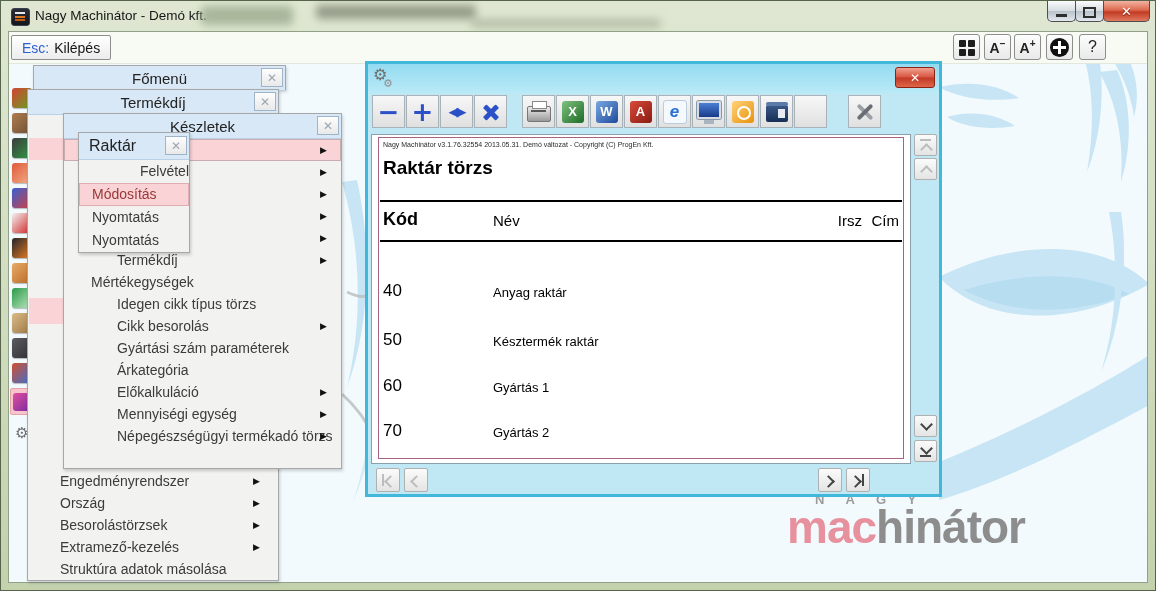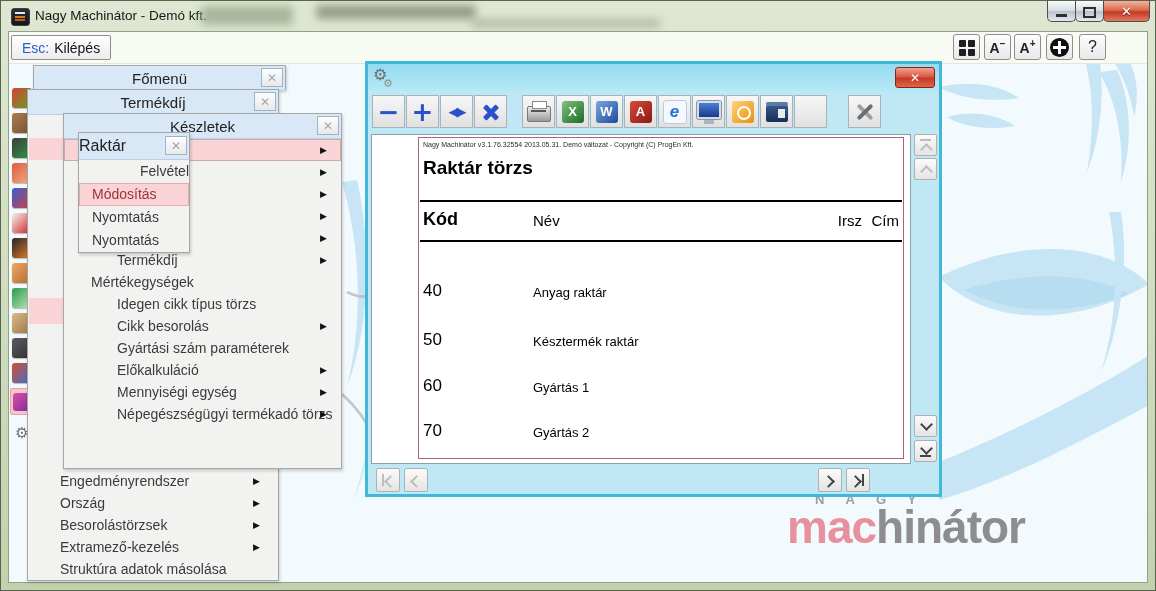--- a/index.html
+++ b/index.html
@@ -106,21 +106,21 @@
   .icon-outlook:after{content:"";position:absolute;left:5px;top:5px;width:10px;height:10px;border:2px solid #fff;border-radius:50%;}
   .icon-archive{width:22px;height:17px;background:linear-gradient(#3a5a8a,#172f55);border-radius:2px;position:relative;margin-top:3px;}
   .icon-archive:before{content:"";position:absolute;left:0;top:-3px;width:22px;height:4px;background:#5a7aa8;border-radius:2px;}
   .icon-archive:after{content:"";position:absolute;right:3px;top:4px;width:7px;height:9px;background:#e8ecf2;}
   .icon-tools{width:22px;height:22px;position:relative;}
   .icon-tools:before,.icon-tools:after{content:"";position:absolute;left:1px;top:9px;width:20px;height:4px;border-radius:2px;}
   .icon-tools:before{background:#9aa0a6;transform:rotate(45deg);}
   .icon-tools:after{background:#686e74;transform:rotate(-45deg);}
   
   .pcontent{position:absolute;left:3px;top:70px;width:540px;height:330px;background:#fff;border:1px solid #8aa0ac;box-sizing:border-box;}
-  .ppage{position:absolute;left:6px;right:6px;top:2px;bottom:4px;border:1px solid #a8647e;background:#fff;margin-left:40px;}
+  .ppage{position:absolute;left:6px;right:6px;top:2px;bottom:4px;border:1px solid #a8647e;background:#fff;}
   .ppage > *{position:absolute;}
   .rep-copy{left:4px;top:3px;font-size:7px;color:#2a2a2a;white-space:nowrap;}
   .rep-title{left:4px;top:19px;font-size:19px;font-weight:bold;color:#000;}
   .rep-hr{left:1px;right:1px;height:2px;background:#000;}
   .rep-h{color:#000;}
   .rep-kod{left:4px;font-size:18px;}
   .rep-nev{left:114px;font-size:15px;}
   .rep-irsz{right:41px;font-size:15px;}
   .rep-cim{right:4px;font-size:15px;}
   .rep-row-kod{left:4px;font-size:17px;color:#000;}
@@ -278,27 +278,28 @@
     <div class="mitem pink" style="padding-left:53px;box-shadow:inset 0 0 0 1px #c7adb0;"><span style="visibility:hidden;">Raktár</span><span class="arr" style="right:14px;">▶</span></div>
     <div class="mitem"><span></span><span class="arr" style="right:14px;">▶</span></div>
     <div class="mitem"><span></span><span class="arr" style="right:14px;">▶</span></div>
     <div class="mitem"><span></span><span class="arr" style="right:14px;">▶</span></div>
     <div class="mitem"><span></span><span class="arr" style="right:14px;">▶</span></div>
     <div class="mitem" style="padding-left:53px;"><span>Termékdíj</span><span class="arr" style="right:14px;">▶</span></div>
     <div class="mitem" style="padding-left:27px;"><span>Mértékegységek</span></div>
     <div class="mitem" style="padding-left:53px;"><span>Idegen cikk típus törzs</span></div>
     <div class="mitem" style="padding-left:53px;"><span>Cikk besorolás</span><span class="arr" style="right:14px;">▶</span></div>
     <div class="mitem" style="padding-left:53px;"><span>Gyártási szám paraméterek</span></div>
+    <div class="mitem" style="padding-left:53px;"><span>Árkategória</span></div>
     <div class="mitem" style="padding-left:53px;"><span>Előkalkuláció</span><span class="arr" style="right:14px;">▶</span></div>
     <div class="mitem" style="padding-left:53px;"><span>Mennyiségi egység</span><span class="arr" style="right:14px;">▶</span></div>
     <div class="mitem" style="padding-left:53px;"><span>Népegészségügyi termékadó törzs</span><span class="arr" style="right:14px;">▶</span></div>
   </div>
 
   <div class="mwin" style="left:77px;top:131px;width:112px;height:121px;z-index:9;">
-    <div class="mhead" style="height:26px;justify-content:flex-start;font-size:16px;">
+    <div class="mhead" style="height:26px;justify-content:flex-start;padding-left:10px;font-size:16px;">
       <span>Raktár</span>
       <span class="xbtn" style="top:3px;">
           <span>✕</span>
         </span>
     </div>
     <div class="mitem" style="height:23px;line-height:23px;padding-left:13px;text-align:right;"><span>Felvétel</span></div>
     <div class="mitem" style="height:23px;line-height:23px;padding-left:13px;background:#f9d3d6;box-shadow:inset 0 0 0 1px #dfadb2;color:#9b3636;"><span>Módosítás</span></div>
     <div class="mitem" style="height:23px;line-height:23px;padding-left:13px;"><span>Nyomtatás</span></div>
     <div class="mitem" style="height:23px;line-height:23px;padding-left:13px;"><span>Nyomtatás</span></div>
   </div>

